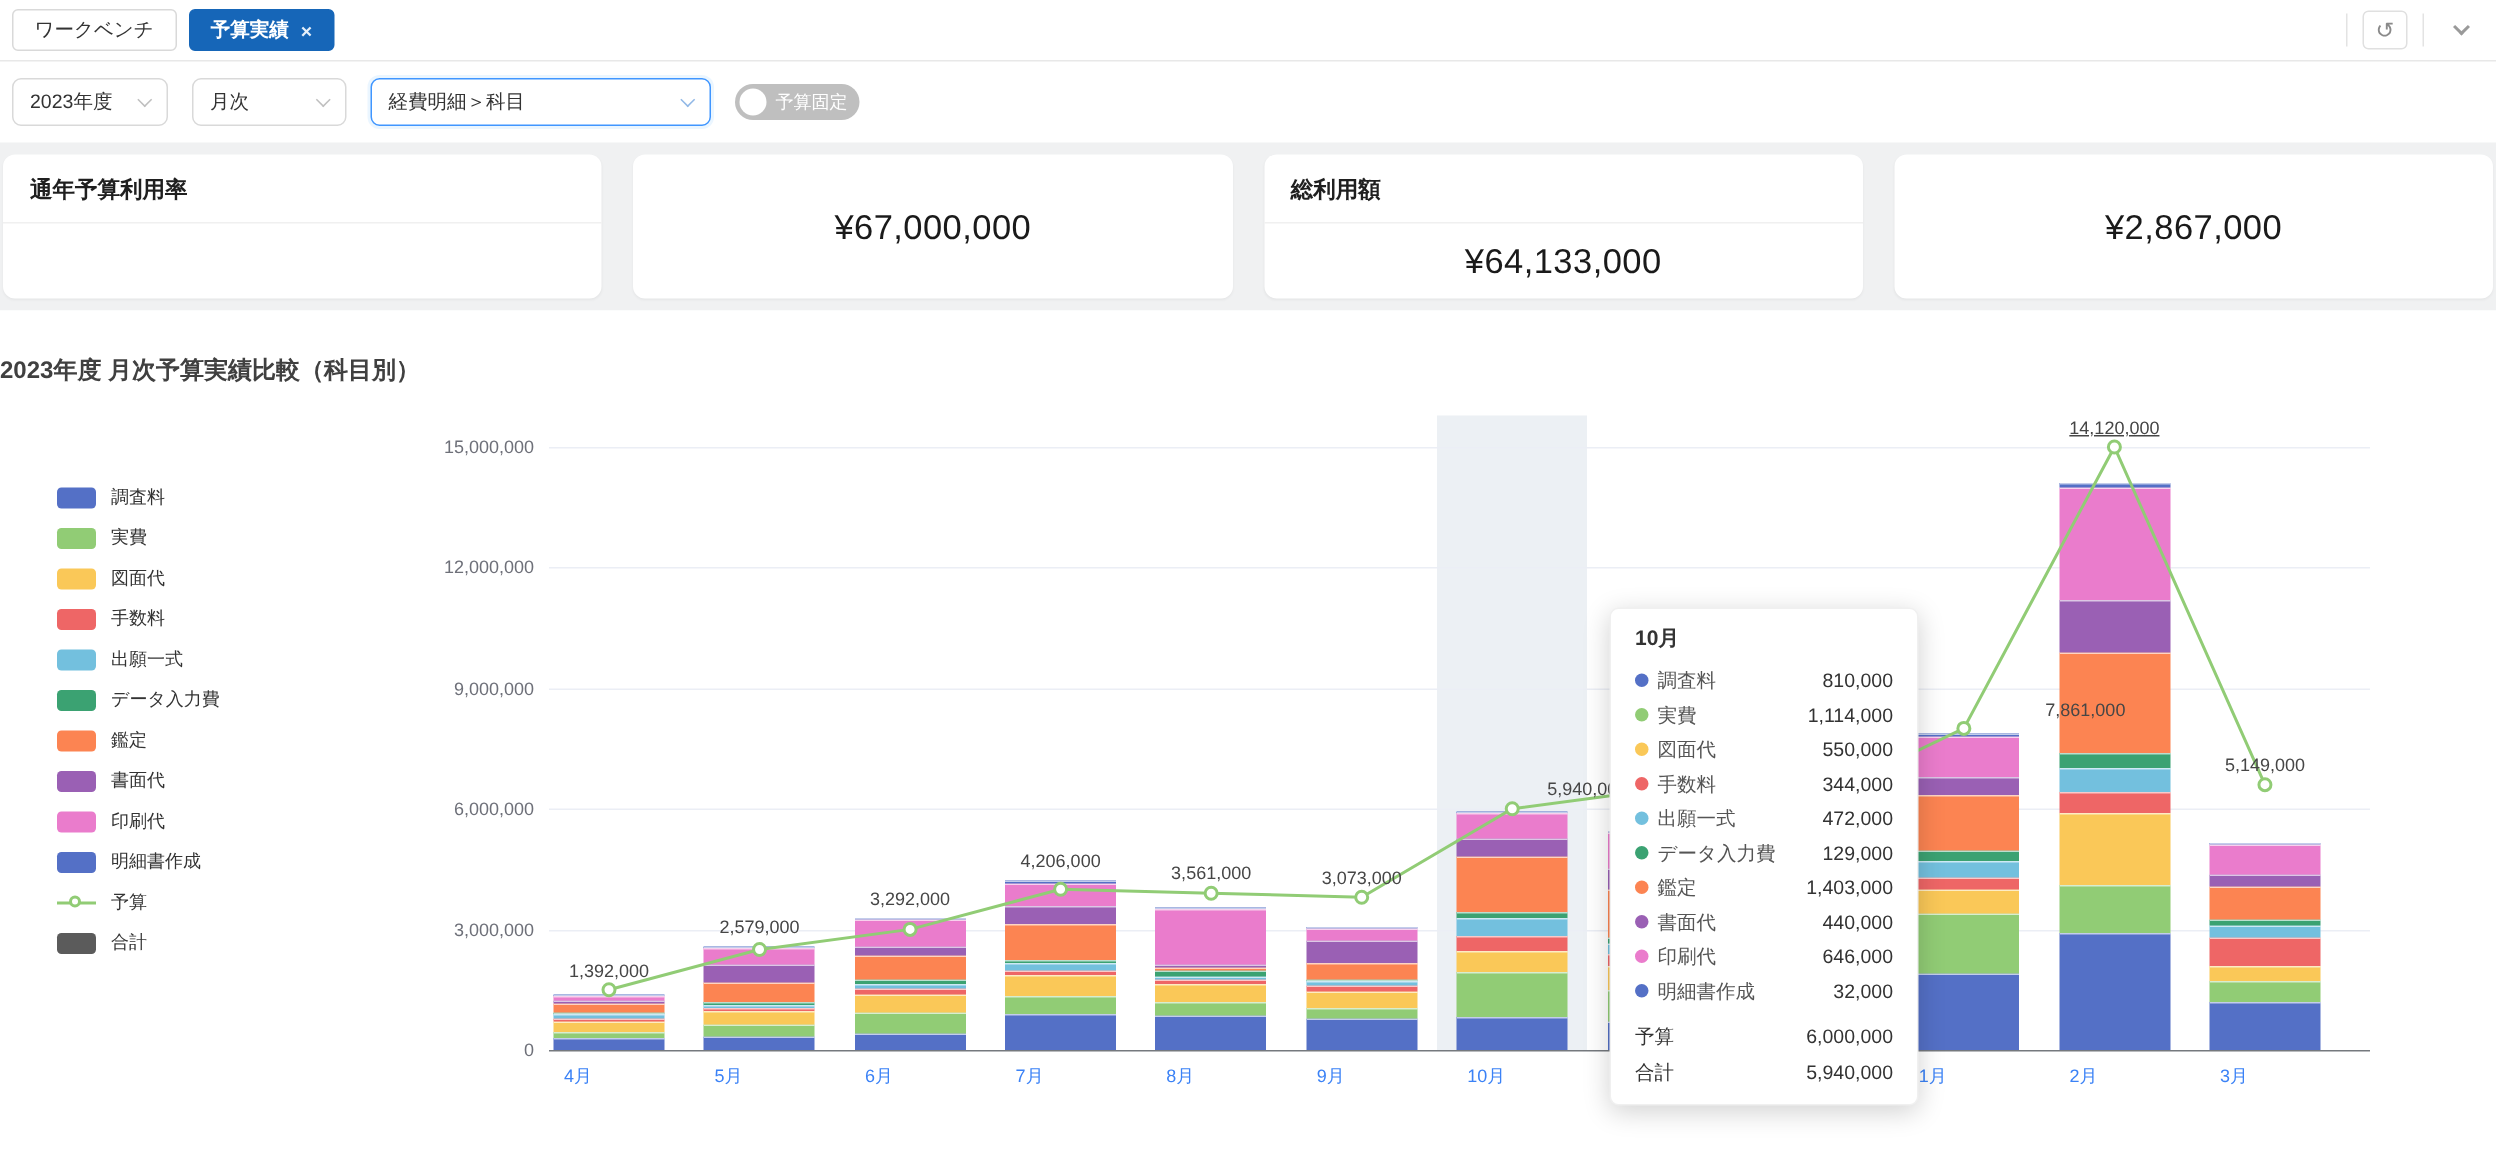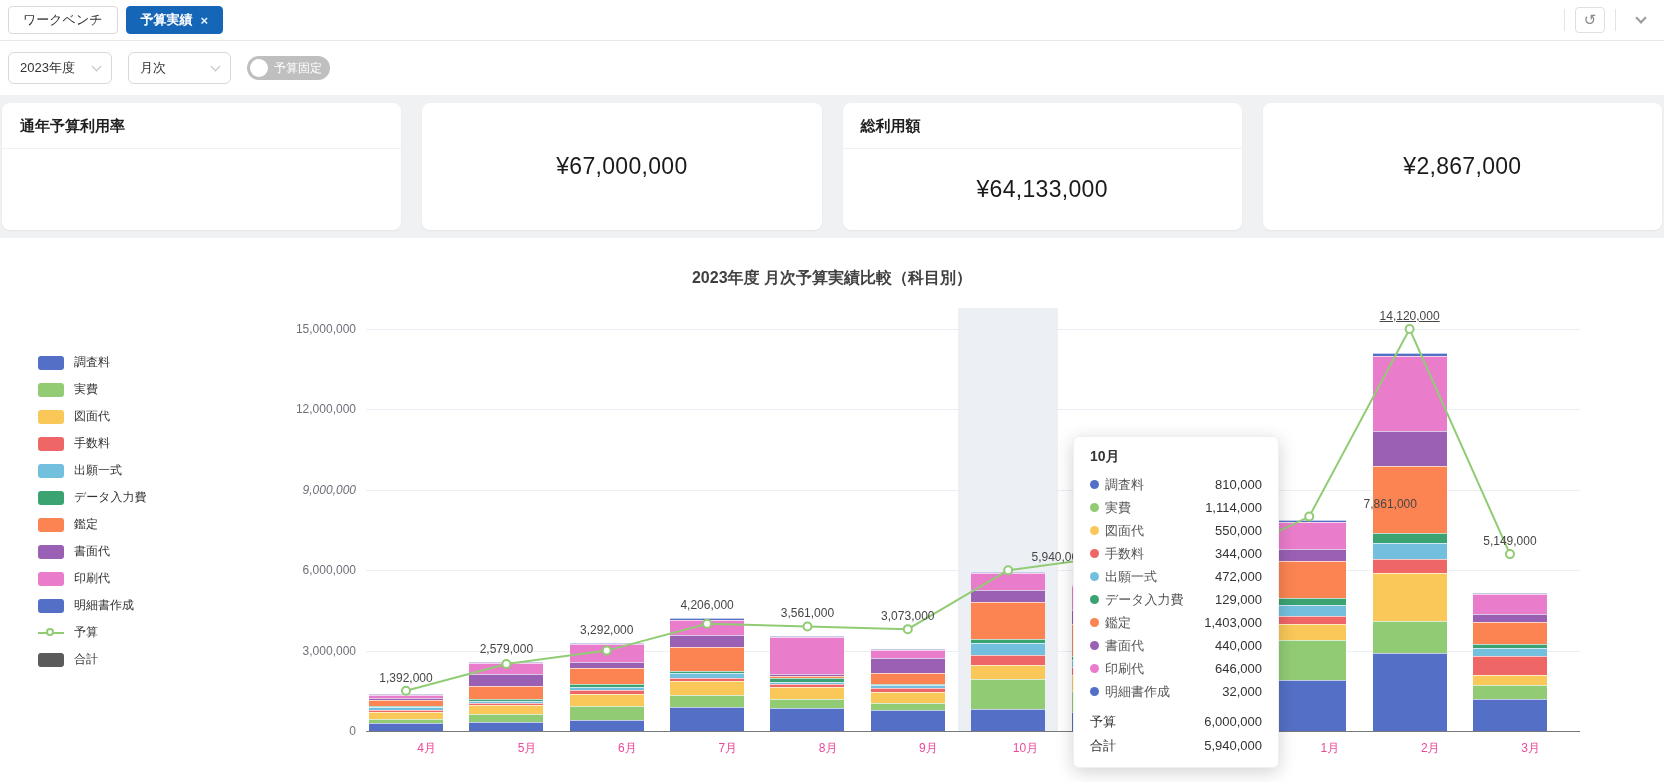--- a/index.html
+++ b/index.html
@@ -31,46 +31,46 @@
   .select.focused { border-color:#4096ff; box-shadow:0 0 0 2px rgba(5,145,255,.08); }
   .sel-chev { width:7px; height:7px; border-right:1.5px solid #bfbfbf; border-bottom:1.5px solid #bfbfbf;
               transform:rotate(45deg); margin-top:-3px; }
   .select.focused .sel-chev { border-color:#91b8e6; }
   .switch { height:24px; min-width:78px; background:#bfbfbf; border-radius:12px; display:flex;
             align-items:center; padding:0 8px 0 3px; gap:6px; cursor:pointer; }
   .knob { width:18px; height:18px; background:#fff; border-radius:50%; }
   .switch-label { color:#fff; font-size:12px; }
 
   
-  .kpi-band { height:143px; background:#f0f1f2; padding:8px 2px; display:flex; gap:21px; }
+  .kpi-band { height:112px; background:#f0f1f2; padding:8px 2px; display:flex; gap:21px; }
   .card { flex:1; background:#fff; border-radius:8px; box-shadow:0 1px 2px rgba(0,0,0,.05);
           display:flex; flex-direction:column; }
   .card-head { padding:14px 18px 12px; border-bottom:1px solid #f0f0f0;
                font-size:15px; font-weight:bold; color:#1f1f1f; }
   .card-body { flex:1; display:flex; align-items:center; justify-content:center; }
   .card-value { font-size:23px; color:#1a1a1a; letter-spacing:.3px; }
 
   
   .chart { position:relative; height:537px; background:#fff; }
-  .chart-title { position:absolute; top:30px; left:0; right:0; text-align:center;
+  .chart-title { position:absolute; top:30px; left:0; right:0; text-align:left;
                  font-size:16px; font-weight:bold; color:#404040; }
   .legend { position:absolute; left:38px; top:116px; }
   .legend-item { display:flex; align-items:center; gap:10px; height:17px; margin-bottom:10px; cursor:pointer; }
   .legend-swatch { width:26px; height:14px; border-radius:3px; flex:none; }
   .legend-line { width:26px; height:14px; position:relative; flex:none; }
   .legend-line .ln { position:absolute; left:0; right:0; top:6px; height:2px; background:#91cc75; }
   .legend-line .dot { position:absolute; left:8px; top:2px; width:8px; height:8px; border:2px solid #91cc75;
                       border-radius:50%; background:#fff; }
   .legend-label { font-size:12px; color:#333; }
 
   .gridline { position:absolute; height:1px; background:#ebeef5; }
   .axisline { position:absolute; height:1px; background:#75797e; }
   .ytick { position:absolute; width:84px; text-align:right; font-size:12px; color:#6e7079;
            transform:translateY(-7px); }
-  .xtick { position:absolute; width:60px; text-align:right; font-size:12px; color:#ec4899;
+  .xtick { position:absolute; width:60px; text-align:left; font-size:12px; color:#3b82f6;
            transform:translateX(-30px); }
   .hoverband { position:absolute; background:rgba(170,185,205,.22); }
   .seg { position:absolute; box-shadow:inset 0 1px 0 rgba(255,255,255,.65); }
   .bar-label { position:absolute; font-size:12px; color:#464646; transform:translate(-50%,-100%); white-space:nowrap; }
   svg.lineplot { position:absolute; left:0; top:0; overflow:visible; }
 
   
   .tooltip { position:absolute; left:1073px; top:198px; width:206px; background:#fff; border-radius:6px;
              box-shadow:0 4px 18px rgba(0,0,0,.18); border:1px solid #f0f0f0; padding:11px 16px 10px; z-index:10; }
   .tt-title { font-size:14px; font-weight:bold; color:#333; margin-bottom:7px; }
@@ -107,20 +107,24 @@
 
 <div class="filters">
   <div class="select w1">
     <span>2023年度</span>
     <span class="sel-chev"></span>
   </div>
   <div class="select w2">
     <span>月次</span>
     <span class="sel-chev"></span>
   </div>
+  <div class="select w3 focused">
+    <span>経費明細＞科目</span>
+    <span class="sel-chev"></span>
+  </div>
   <div class="switch">
     <span class="knob"></span>
     <span class="switch-label">予算固定</span>
   </div>
 </div>
 
 <div class="kpi-band">
   <div class="card">
     <div class="card-head">通年予算利用率</div>
   </div>
@@ -198,21 +202,21 @@
       </div>
     </div>
   <div id="plot">
       <div class="hoverband" style="left: 957.98px; top: 70px; width: 100.36px; height: 423px;"></div>
       <div class="ytick" style="left: 272px; top: 493px;">0</div>
       <div class="gridline" style="left: 366px; top: 412.6px; width: 1214px;"></div>
       <div class="ytick" style="left: 272px; top: 412.6px;">3,000,000</div>
       <div class="gridline" style="left: 366px; top: 332.2px; width: 1214px;"></div>
       <div class="ytick" style="left: 272px; top: 332.2px;">6,000,000</div>
       <div class="gridline" style="left: 366px; top: 251.8px; width: 1214px;"></div>
-      <div class="ytick" style="left: 272px; top: 251.8px; font-style: italic;">9,000,000</div>
+      <div class="ytick" style="left: 272px; top: 251.8px;">9,000,000</div>
       <div class="gridline" style="left: 366px; top: 171.4px; width: 1214px;"></div>
       <div class="ytick" style="left: 272px; top: 171.4px;">12,000,000</div>
       <div class="gridline" style="left: 366px; top: 91px; width: 1214px;"></div>
       <div class="ytick" style="left: 272px; top: 91px;">15,000,000</div>
       <div class="axisline" style="left: 366px; top: 493px; width: 1214px;"></div>
       <div class="xtick" style="left: 406px; top: 502px;">4月</div>
       <div class="xtick" style="left: 506.36px; top: 502px;">5月</div>
       <div class="xtick" style="left: 606.72px; top: 502px;">6月</div>
       <div class="xtick" style="left: 707.08px; top: 502px;">7月</div>
       <div class="xtick" style="left: 807.44px; top: 502px;">8月</div>

